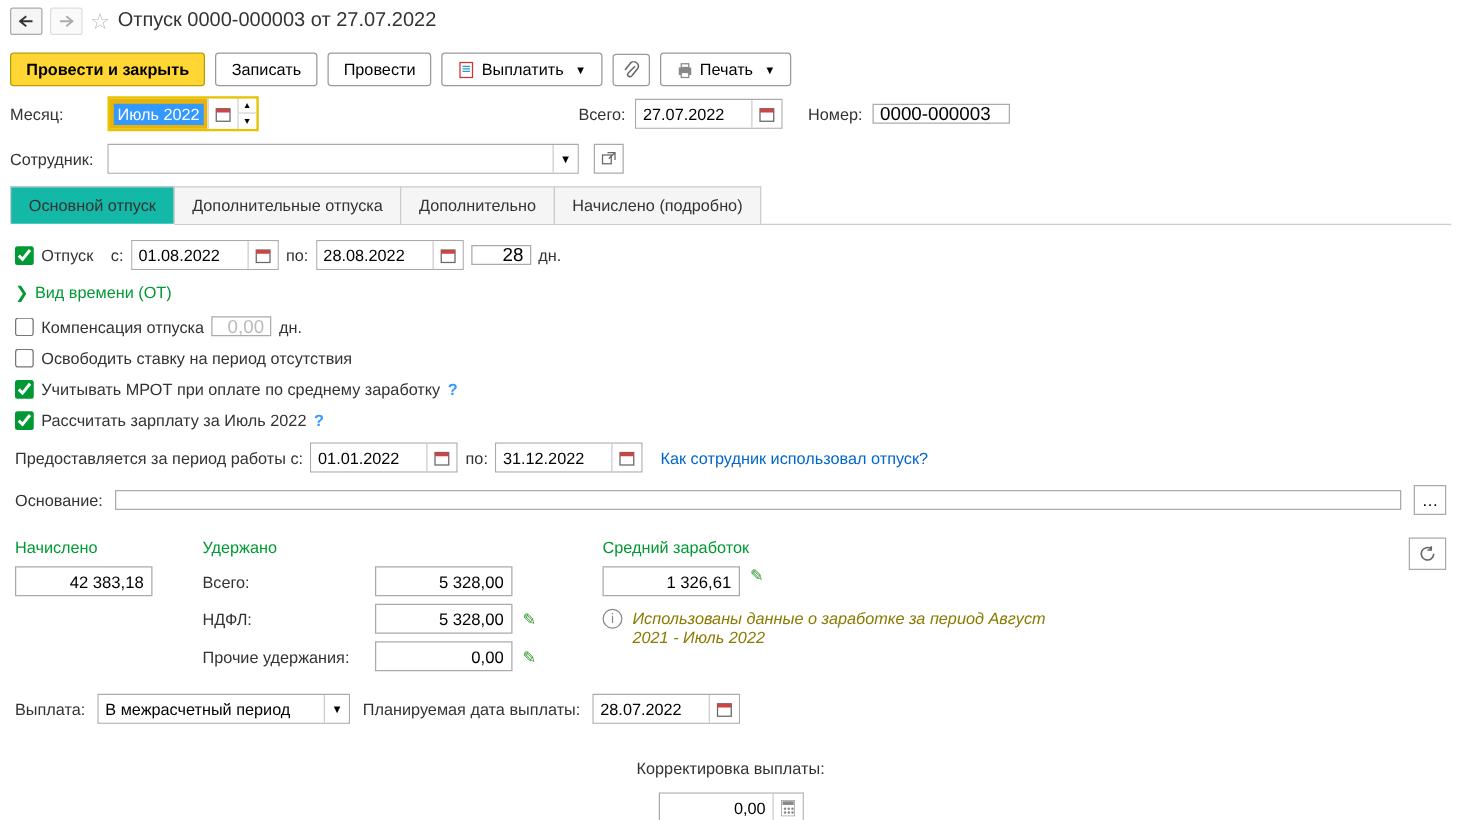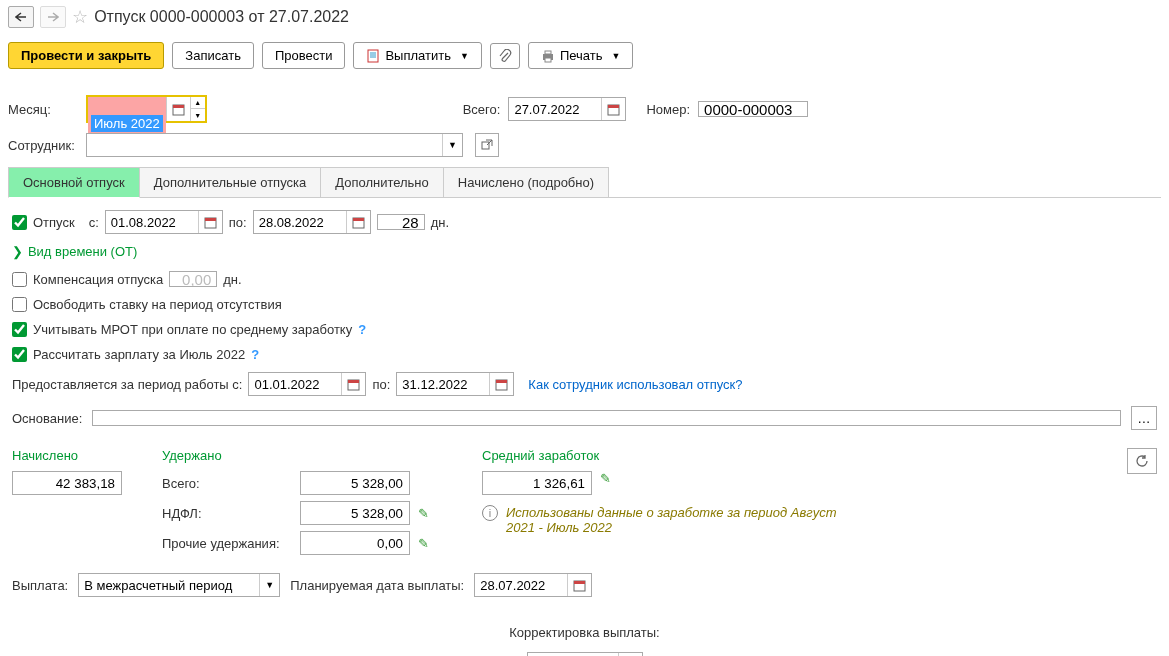--- a/index.html
+++ b/index.html
@@ -1,45 +1,45 @@
 <!DOCTYPE html>
 <html><head>
 <meta charset="utf-8">
 <style>
 * { box-sizing: border-box; margin: 0; padding: 0; }
 body { font-family: Arial, sans-serif; font-size: 13px; color: #333; background: #fff; padding: 6px 8px; }
 .header-row { display: flex; align-items: center; gap: 6px; margin-bottom: 10px; }
 .nav-btn { width: 26px; height: 22px; border: 1px solid #aaa; background: #f5f5f5; display: inline-flex; align-items: center; justify-content: center; cursor: pointer; border-radius: 2px; }
 .star-icon { color: #bbb; cursor: pointer; font-size: 18px; }
 .title { font-size: 16px; font-weight: normal; }
-.toolbar { display: flex; gap: 8px; align-items: center; margin-bottom: 26px; padding-top: 4px; }
+.toolbar { display: flex; gap: 8px; align-items: center; margin-bottom: 8px; padding-top: 4px; }
 .btn { padding: 5px 12px; border: 1px solid #999; background: #fff; border-radius: 3px; cursor: pointer; font-size: 13px; display: inline-flex; align-items: center; gap: 5px; }
 .btn-primary { background: #ffd633; border-color: #b89b00; font-weight: bold; }
 .btn-icon { width: 30px; padding: 5px 0; justify-content: center; }
 .dropdown-arrow { margin-left: 4px; font-size: 9px; }
 .form-row { display: flex; align-items: center; gap: 8px; margin-bottom: 10px; }
 .form-label { min-width: 70px; }
 .input { border: 1px solid #aaa; padding: 3px 5px; font-size: 15px; background: #fff; height: 16px; }
 .month-wrap { display: inline-flex; align-items: stretch; border: 2px solid #e6c200; height: 28px; }
-.month-wrap .month-text { background: #fca5a5; padding: 18px 3px; display: flex; align-items: flex-start; }
+.month-wrap .month-text { background: #eab308; padding: 6px 3px; display: flex; align-items: center; }
 .month-wrap .month-text span.sel { background: #3399ff; color: #fff; padding: 1px 3px; }
 .cal-btn { width: 24px; border: none; border-left: 1px solid #ccc; background: #fff; cursor: pointer; display: flex; align-items: center; justify-content: center; }
 .spinner { display: flex; flex-direction: column; border-left: 1px solid #ccc; }
 .spinner button { height: 12px; width: 14px; border: none; background: #fff; cursor: pointer; font-size: 7px; line-height: 1; }
 .spinner button:first-child { border-bottom: 1px solid #ccc; }
 .date-input { display: inline-flex; align-items: stretch; border: 1px solid #aaa; height: 24px; background: #fff; }
 .date-input input { border: none; padding: 2px 5px; width: 92px; font-size: 13px; }
 .date-input .cal { width: 24px; border: none; border-left: 1px solid #ccc; background: #fff; cursor: pointer; display: flex; align-items: center; justify-content: center; }
 .combo { display: inline-flex; align-items: stretch; border: 1px solid #aaa; height: 24px; }
 .combo input { border: none; padding: 2px 5px; font-size: 13px; }
 .combo button { width: 20px; border: none; border-left: 1px solid #ccc; background: #fff; cursor: pointer; font-size: 9px; }
 .ext-btn { width: 24px; height: 24px; border: 1px solid #aaa; background: #fff; cursor: pointer; display: inline-flex; align-items: center; justify-content: center; margin-left: 4px; }
 .tabs { display: flex; border-bottom: 1px solid #ccc; margin-bottom: 12px; }
 .tab { padding: 7px 14px; border: 1px solid #ccc; border-bottom: none; background: #f5f5f5; cursor: pointer; margin-right: -1px; }
-.tab.active { background: #86efac; border-bottom: 1px solid #fff; margin-bottom: -1px; }
+.tab.active { background: #14b8a6; border-bottom: 1px solid #fff; margin-bottom: -1px; }
 .content { padding: 0 4px; }
 .check-row { display: flex; align-items: center; gap: 6px; margin-bottom: 10px; }
 .checkbox { width: 15px; height: 15px; }
 .small-input { width: 48px; text-align: right; }
 .expand-link { color: #009933; cursor: pointer; display: flex; align-items: center; gap: 5px; margin-bottom: 12px; }
 .help-icon { color: #3399ff; font-weight: bold; cursor: pointer; }
 .link { color: #0066cc; cursor: pointer; }
 .reason-input { flex: 1; }
 .reason-row .ext-btn { width: 26px; }
 .totals { display: flex; gap: 40px; margin-top: 18px; align-items: flex-start; }

